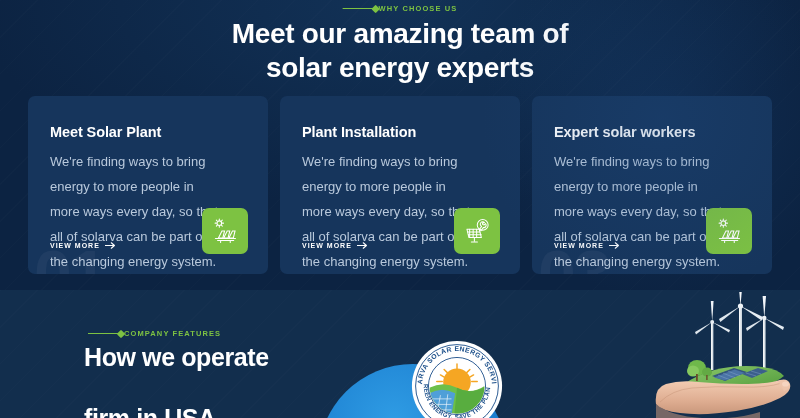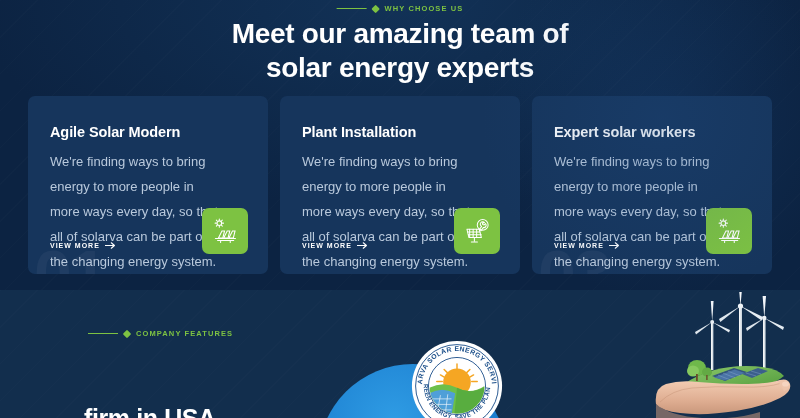--- a/index.html
+++ b/index.html
@@ -48,21 +48,20 @@
     border-radius: 50%;
     background: radial-gradient(circle, rgba(32,80,140,0.22) 0%, rgba(12,35,66,0) 70%);
     pointer-events: none;
   }
 
   
   .eyebrow {
     position: absolute;
     display: flex;
     align-items: center;
-    gap: 6px;
     white-space: nowrap;
   }
 
   .eyebrow-line {
     width: 30px;
     height: 1px;
     background: #7dc242;
     display: block;
   }
 
@@ -263,21 +262,21 @@
 
     <h1 class="headline">
       <span>Meet our amazing team of</span><br>
       <span>solar energy experts</span>
     </h1>
 
     <div class="cards">
 
       <div class="card">
         <div class="card-watermark">01</div>
-        <div class="card-title">Agile Solar Modern</div>
+        <div class="card-title">Meet Solar Plant</div>
         <div class="card-body">We're finding ways to bring energy to more people in more ways every day, so that all of solarva can be part of the changing energy system.</div>
         <a class="card-link" href="#">
           <span>VIEW MORE</span>
           <svg class="card-link-arrow" viewBox="0 0 14 10">
             <path d="M0.5 5h11M8 1.5L12 5L8 8.5" fill="none" stroke="#ffffff" stroke-width="1.4" stroke-linecap="round" stroke-linejoin="round"></path>
           </svg>
         </a>
         <div class="icon-tile">
           <svg width="28" height="28" viewBox="0 0 32 32">
             <g stroke="#ffffff" stroke-width="1.2" fill="none" stroke-linecap="round">
@@ -349,21 +348,21 @@
 
   <div class="bottom-section">
 
     <div class="eyebrow eyebrow-company">
       <span class="eyebrow-line"></span>
       <span class="eyebrow-diamond"></span>
       <span class="eyebrow-text">COMPANY FEATURES</span>
     </div>
 
     <h2 class="bottom-heading">
-      <br>
+      <span>How we operate</span><br>
       <br>
       <span>firm in USA</span>
     </h2>
   </div>
 
   <div class="blue-circle"></div>
 
   <svg class="badge" viewBox="0 0 100 100">
     <defs>
       <path id="arcTop" d="M 12,50 A 38,38 0 0 1 88,50" fill="none"></path>

